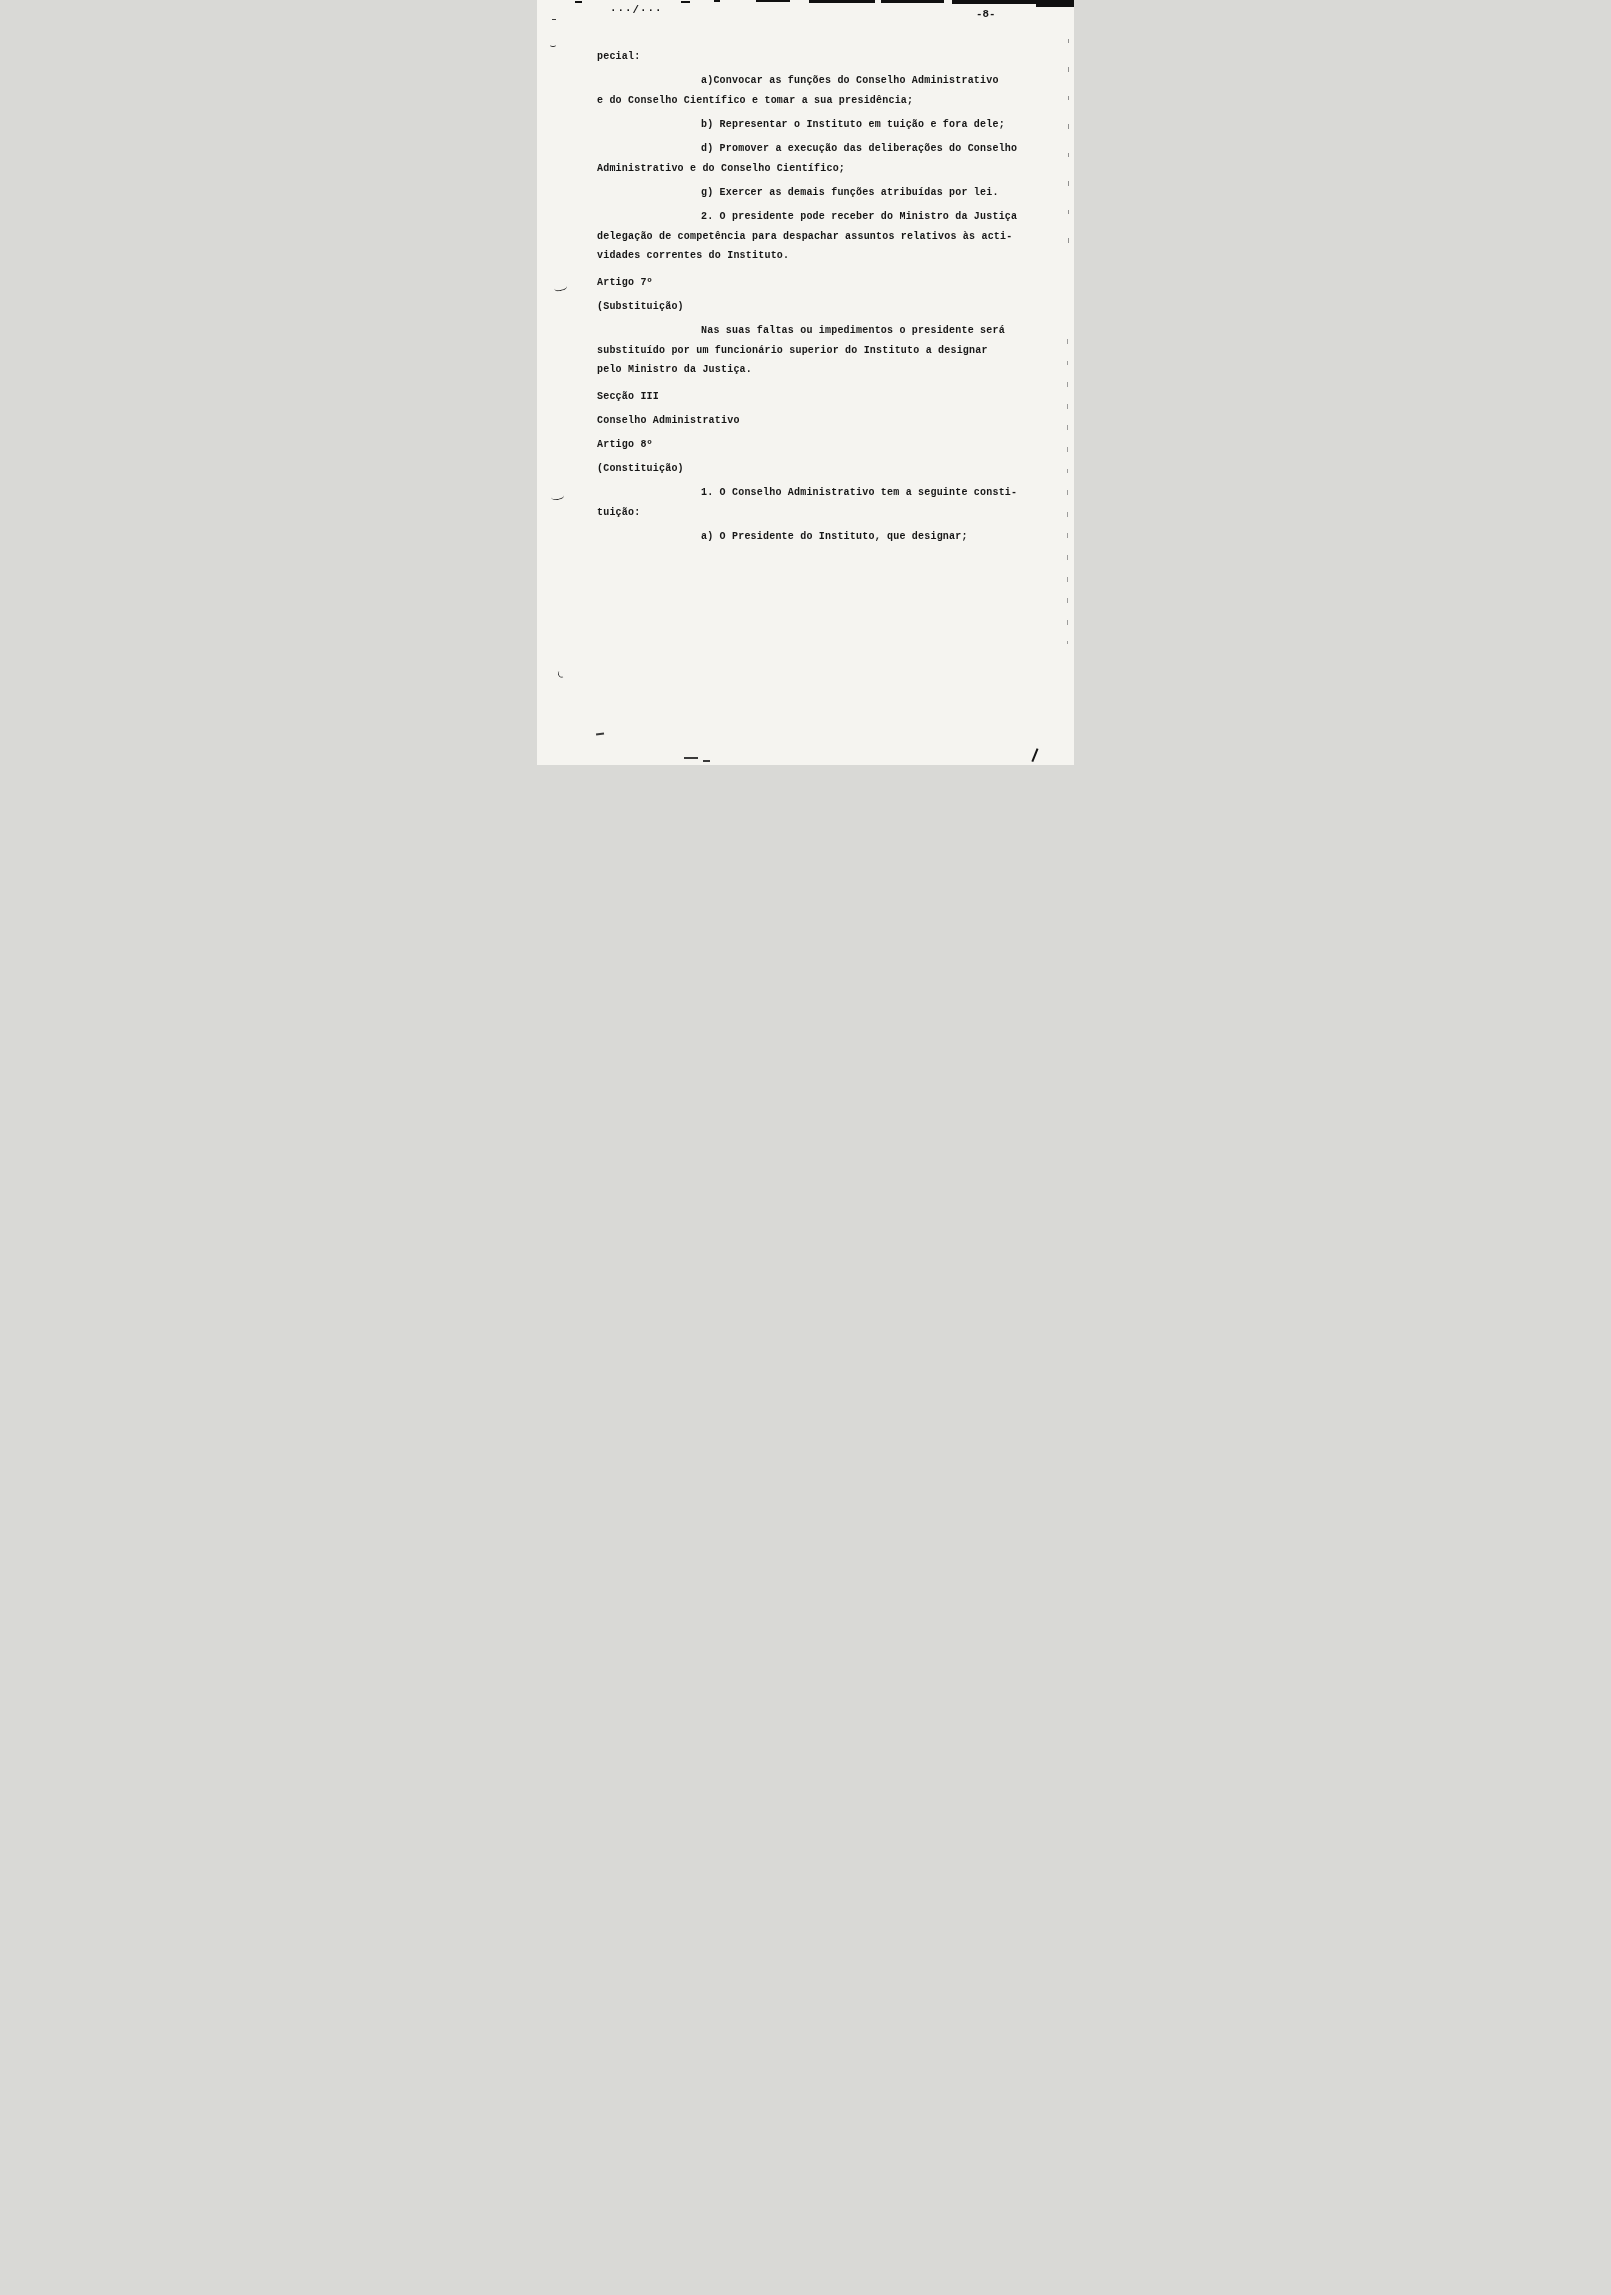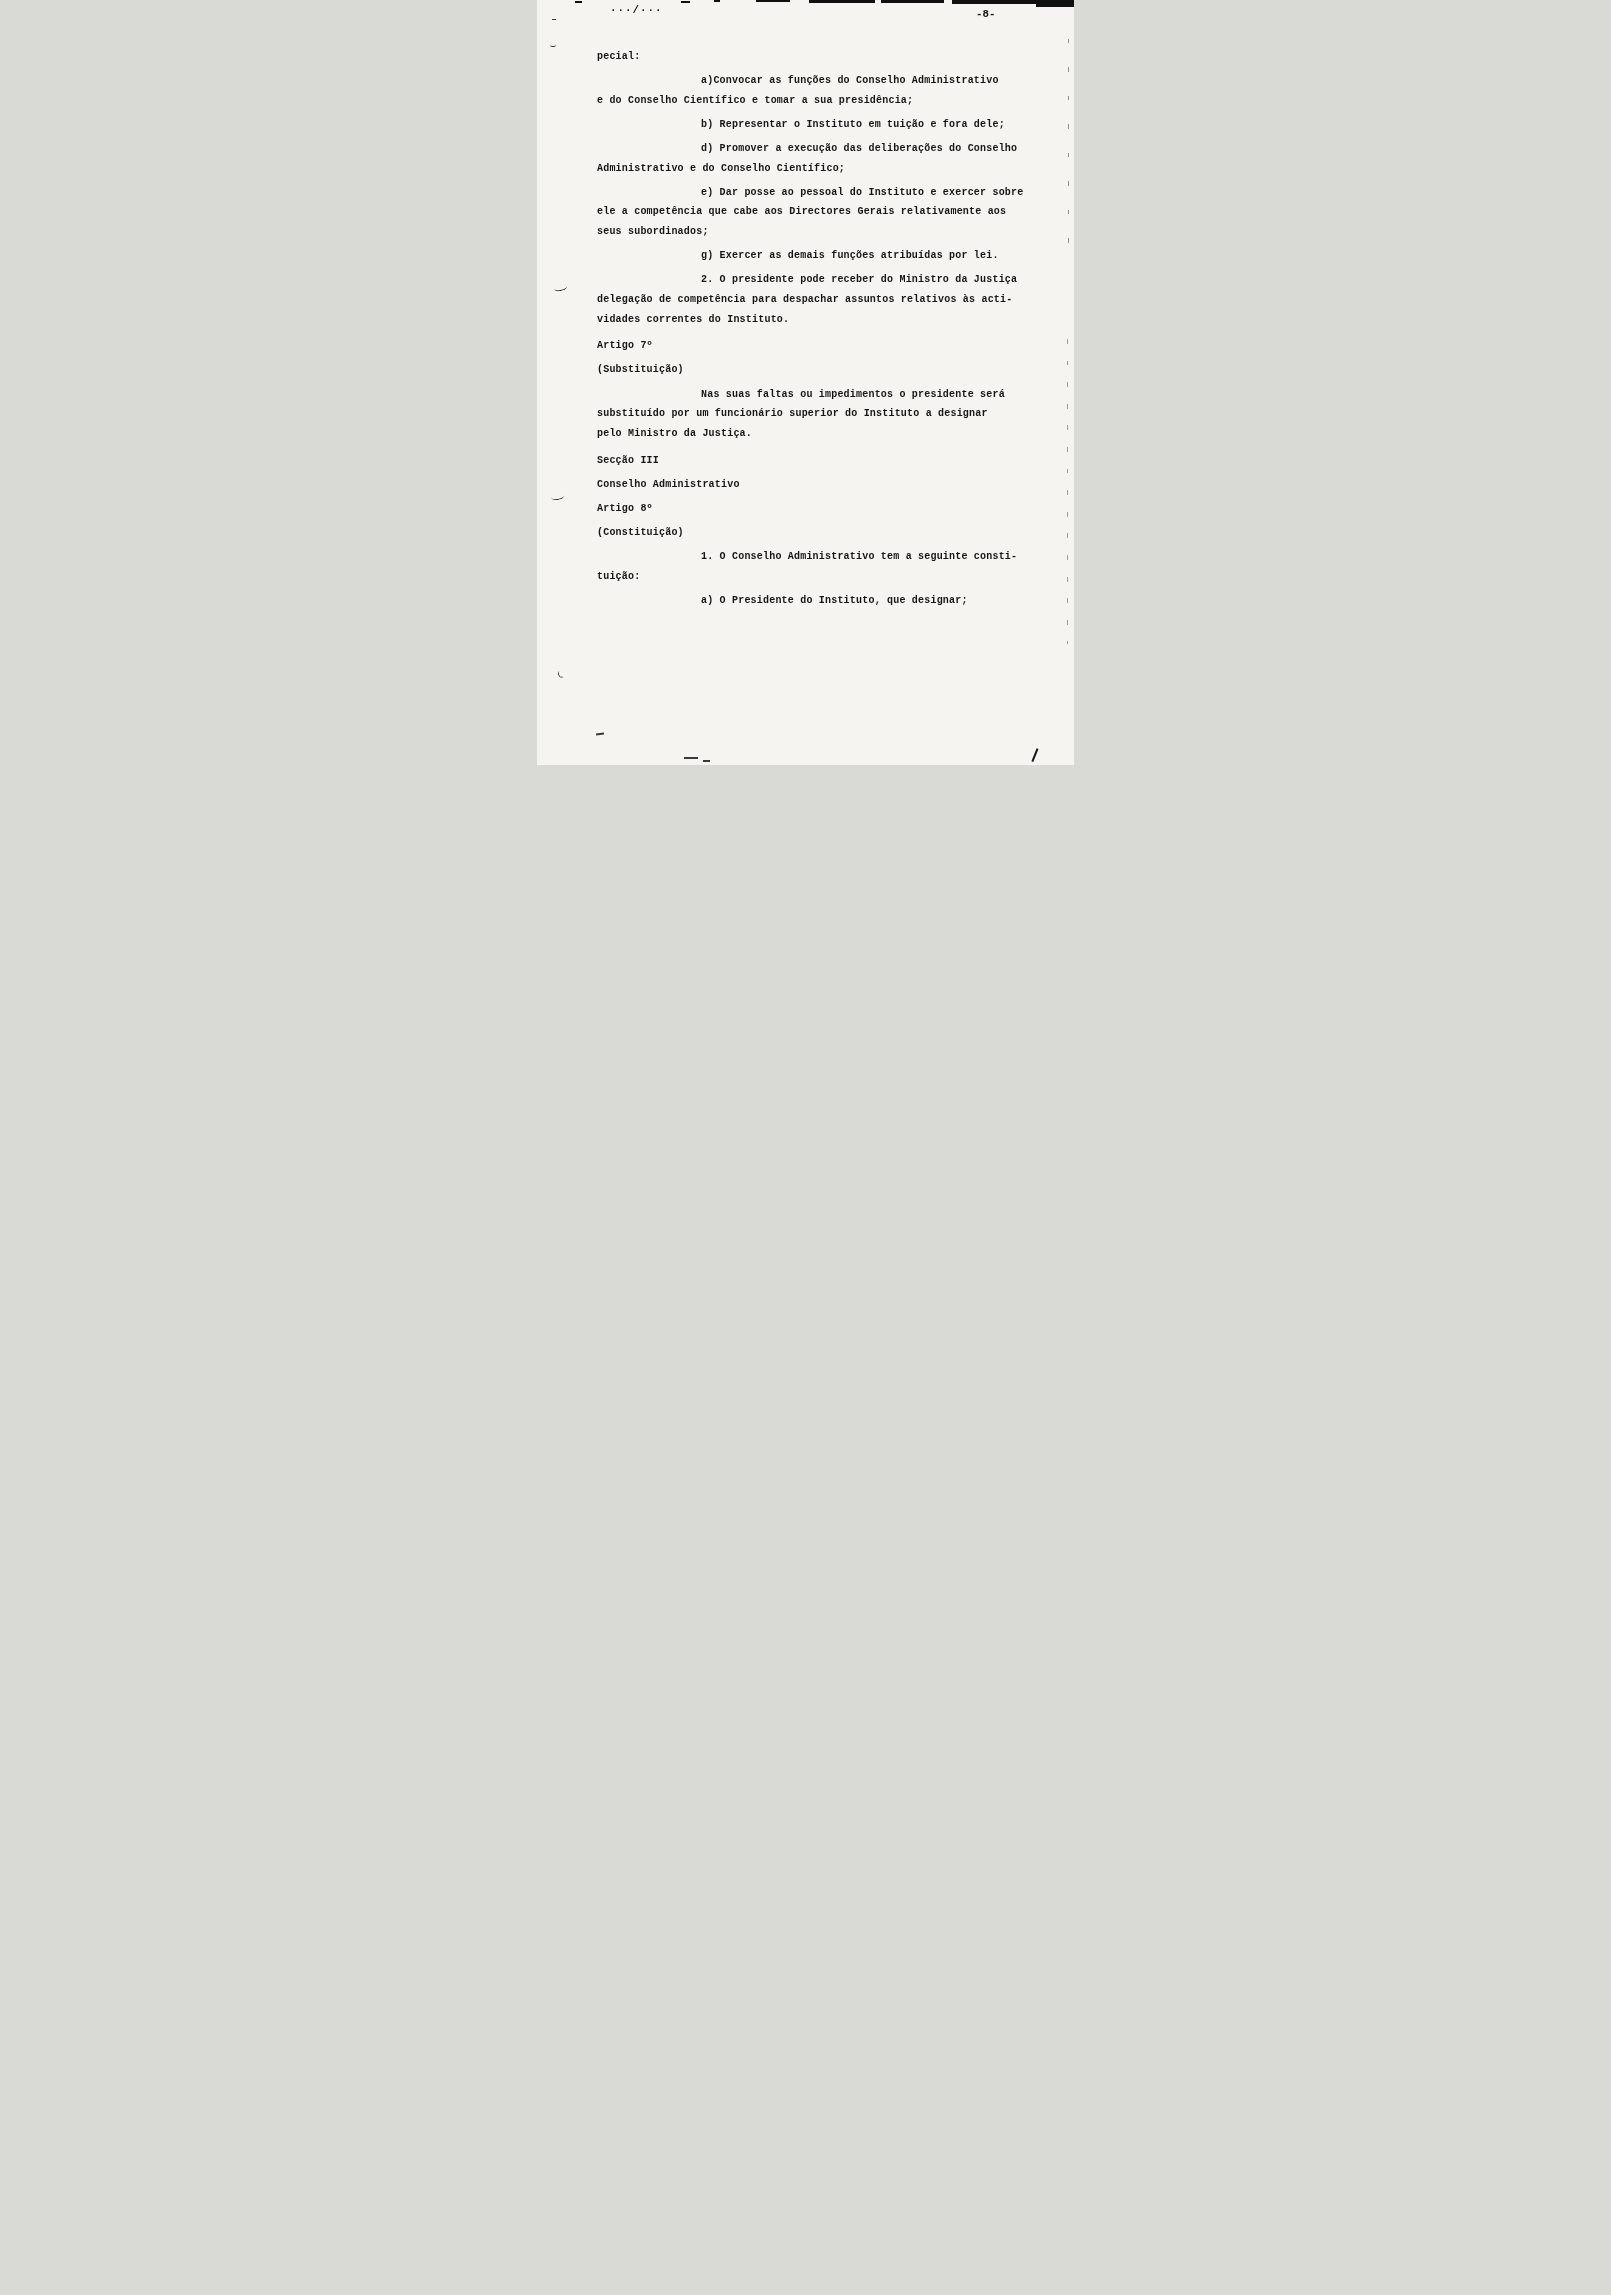--- a/index.html
+++ b/index.html
@@ -135,23 +135,20 @@
   <div class="continuation">···/···</div>
   <div class="page-number">-8-</div>
 
   <div class="content">
     <p class="plain">pecial:</p>
     <p class="indent">a)Convocar as funções do Conselho Administrativo
 e do Conselho Científico e tomar a sua presidência;</p>
     <p class="indent">b) Representar o Instituto em tuição e fora dele;</p>
     <p class="indent">d) Promover a execução das deliberações do Conselho
 Administrativo e do Conselho Científico;</p>
-    <p class="indent">e) Dar posse ao pessoal do Instituto e exercer sobre
-ele a competência que cabe aos Directores Gerais relativamente aos
-seus subordinados;</p>
     <p class="indent">g) Exercer as demais funções atribuídas por lei.</p>
     <p class="indent">2. O presidente pode receber do Ministro da Justiça
 delegação de competência para despachar assuntos relativos às acti-
 vidades correntes do Instituto.</p>
     <p class="center gap-top">Artigo 7º</p>
     <p class="center">(Substituição)</p>
     <p class="indent">Nas suas faltas ou impedimentos o presidente será
 substituído por um funcionário superior do Instituto a designar
 pelo Ministro da Justiça.</p>
     <p class="center gap-top">Secção III</p>

